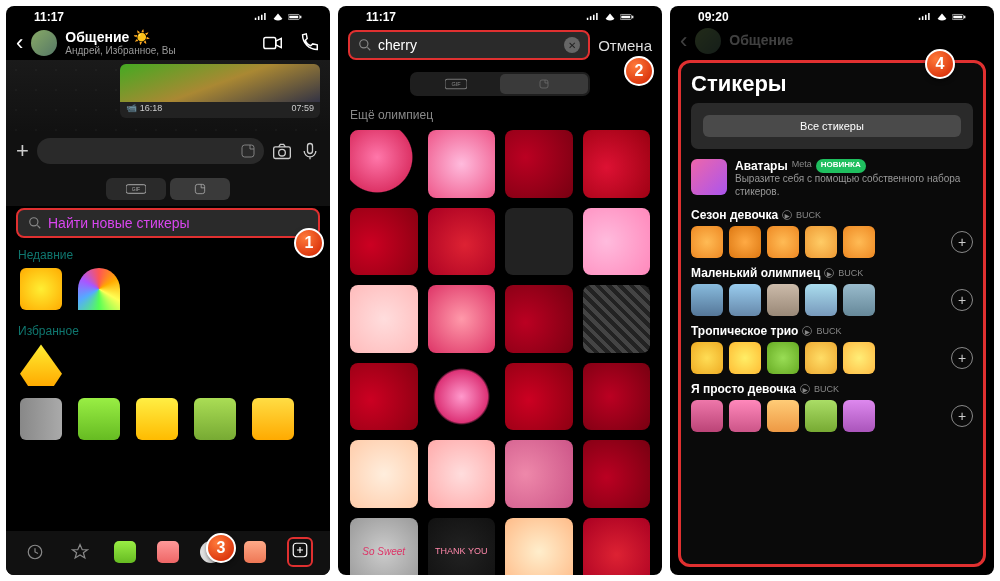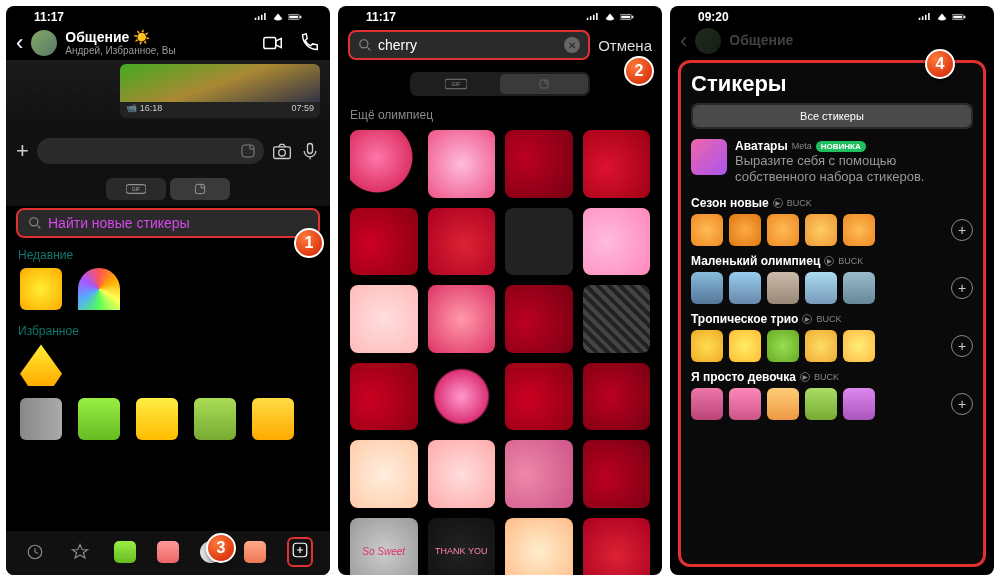--- a/index.html
+++ b/index.html
@@ -145,31 +145,31 @@
     border: 3px solid #e03030;
     border-radius: 12px;
     padding: 8px 10px;
     flex: 1;
     display: flex; flex-direction: column;
     position: relative;
     background: #0a0a0a;
   }
   .p3-title { font-size: 22px; font-weight: 700; margin-bottom: 6px; }
   .p3-seg {
-    display: flex; background: #2a2a2a; border-radius: 7px; padding: 2px; margin-bottom: 10px;
+    display: flex; background: #2a2a2a; border-radius: 7px; padding: 12px; margin-bottom: 10px;
   }
   .p3-seg-tab { flex: 1; text-align: center; font-size: 11px; padding: 5px 0; border-radius: 6px; color: #ccc; }
   .p3-seg-tab.active { background: #4a4a4a; color: #fff; }
 
   .avatar-block { display: flex; gap: 8px; margin-bottom: 10px; }
   .avatar-img { width: 36px; height: 36px; border-radius: 6px; background: linear-gradient(135deg,#e6a,#a5e); flex-shrink: 0; }
-  .avatar-text .line1 { font-size: 12px; font-weight: 600; display: flex; align-items: center; gap: 4px; }
+  .avatar-text .line1 { font-size: 12px; font-weight: 600; display: flex; gap: 4px; }
   .meta-label { font-size: 9px; color: #888; font-weight: 400; }
   .badge-new { background: #1fbf5f; color: #fff; font-size: 8px; padding: 1px 5px; border-radius: 7px; font-weight: 700; }
-  .avatar-text .line2 { font-size: 13px; color: #999; line-height: 1.25; }
+  .avatar-text .line2 { font-size: 10px; color: #999; line-height: 1.25; }
 
   .pack-block { margin-bottom: 8px; }
   .pack-hdr { display: flex; align-items: center; gap: 4px; font-size: 12px; font-weight: 600; margin-bottom: 4px; }
   .pack-hdr .play { width: 10px; height: 10px; border-radius: 50%; border: 1px solid #666; display: inline-flex; align-items: center; justify-content: center; font-size: 6px; color: #888; }
   .pack-hdr .author { font-size: 9px; color: #888; font-weight: 400; }
   .pack-row { display: flex; align-items: center; gap: 4px; }
   .pack-stickers { display: flex; gap: 6px; flex: 1; }
   .pack-stickers .ps { width: 32px; height: 32px; border-radius: 6px; }
   .add-circ { width: 22px; height: 22px; border-radius: 50%; border: 1.5px solid #888; display: flex; align-items: center; justify-content: center; color: #ccc; font-size: 14px; flex-shrink: 0; }
 
@@ -441,21 +441,21 @@
           <span>Аватары</span>
           <span class="meta-label">Meta</span>
           <span class="badge-new">НОВИНКА</span>
         </div>
         <div class="line2">Выразите себя с помощью собственного набора стикеров.</div>
       </div>
     </div>
 
     <div class="pack-block">
       <div class="pack-hdr">
-        <span>Сезон новые</span>
+        <span>Сезон девочка</span>
         <span class="play">▶</span>
         <span class="author">BUCK</span>
       </div>
       <div class="pack-row">
         <div class="pack-stickers">
           <div class="ps" style="background:radial-gradient(#fb5,#e82)"></div>
           <div class="ps" style="background:radial-gradient(#fa4,#d71)"></div>
           <div class="ps" style="background:radial-gradient(#fb5,#e82)"></div>
           <div class="ps" style="background:radial-gradient(#fc6,#e93)"></div>
           <div class="ps" style="background:radial-gradient(#fb5,#e82)"></div>

